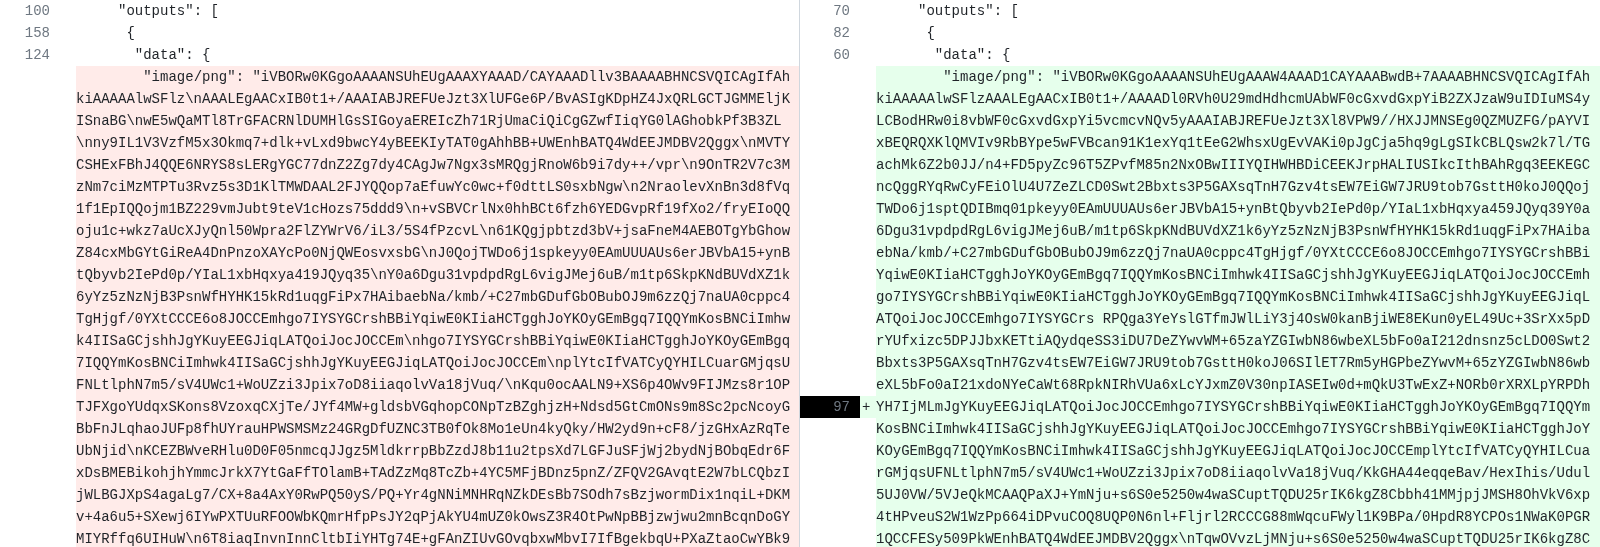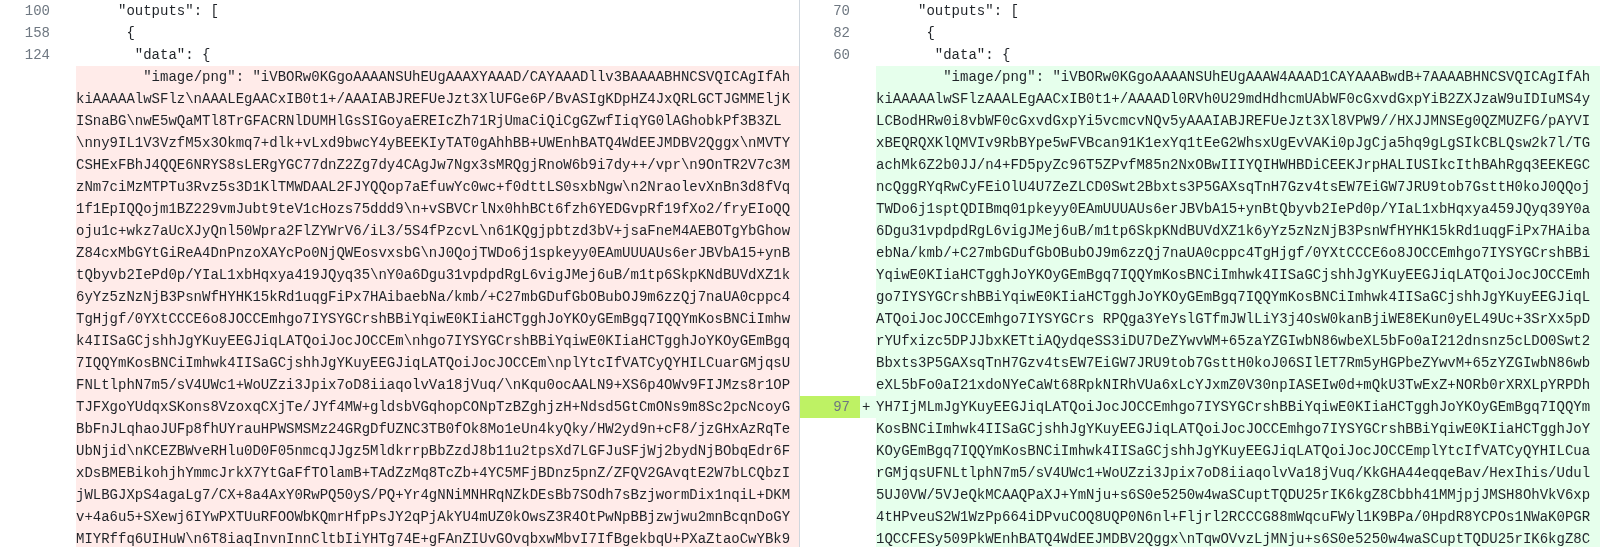--- a/index.html
+++ b/index.html
@@ -44,21 +44,21 @@
     padding: 0 8px 0 0;
     white-space: pre-wrap;
     word-break: break-all;
   }
   .row.ctx .gutter { background: #ffffff; }
   .row.ctx .code, .row.ctx .marker { background: #ffffff; }
 
   .row.del .gutter { background: #ffd7d5; border-radius: 11px; }
   .row.del .marker, .row.del .code { background: #ffebe9; }
 
-  .row.add .gutter { background: #bef264; }
+  .row.add .gutter { background: #000000; }
   .row.add .marker, .row.add .code { background: #e6ffec; }
 
   .row .code, .row .marker, .row .gutter {
     padding-top: 0;
     padding-bottom: 0;
   }
 </style>
 </head>
 <body>
 

